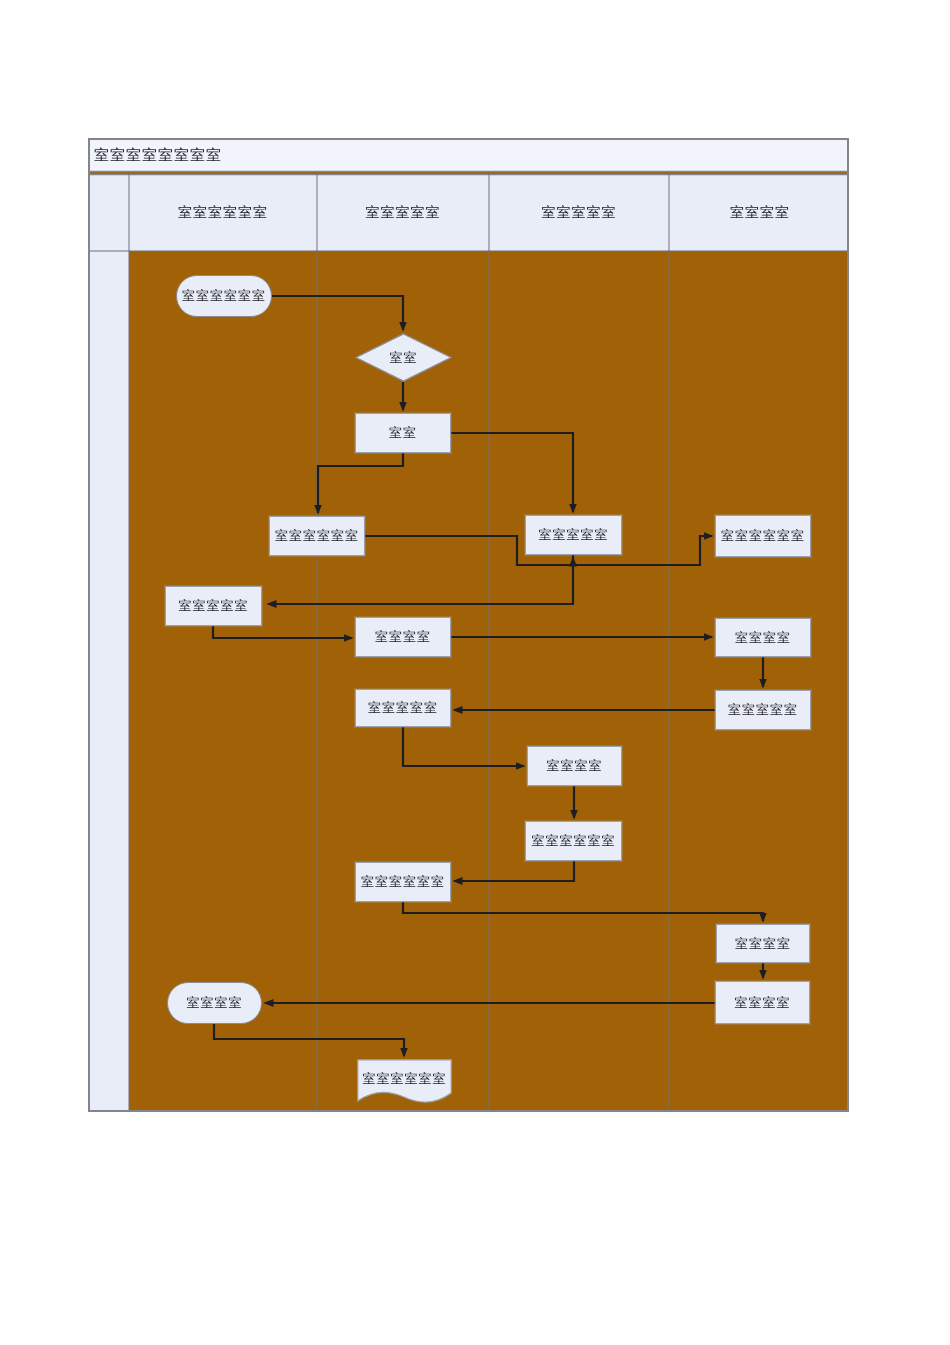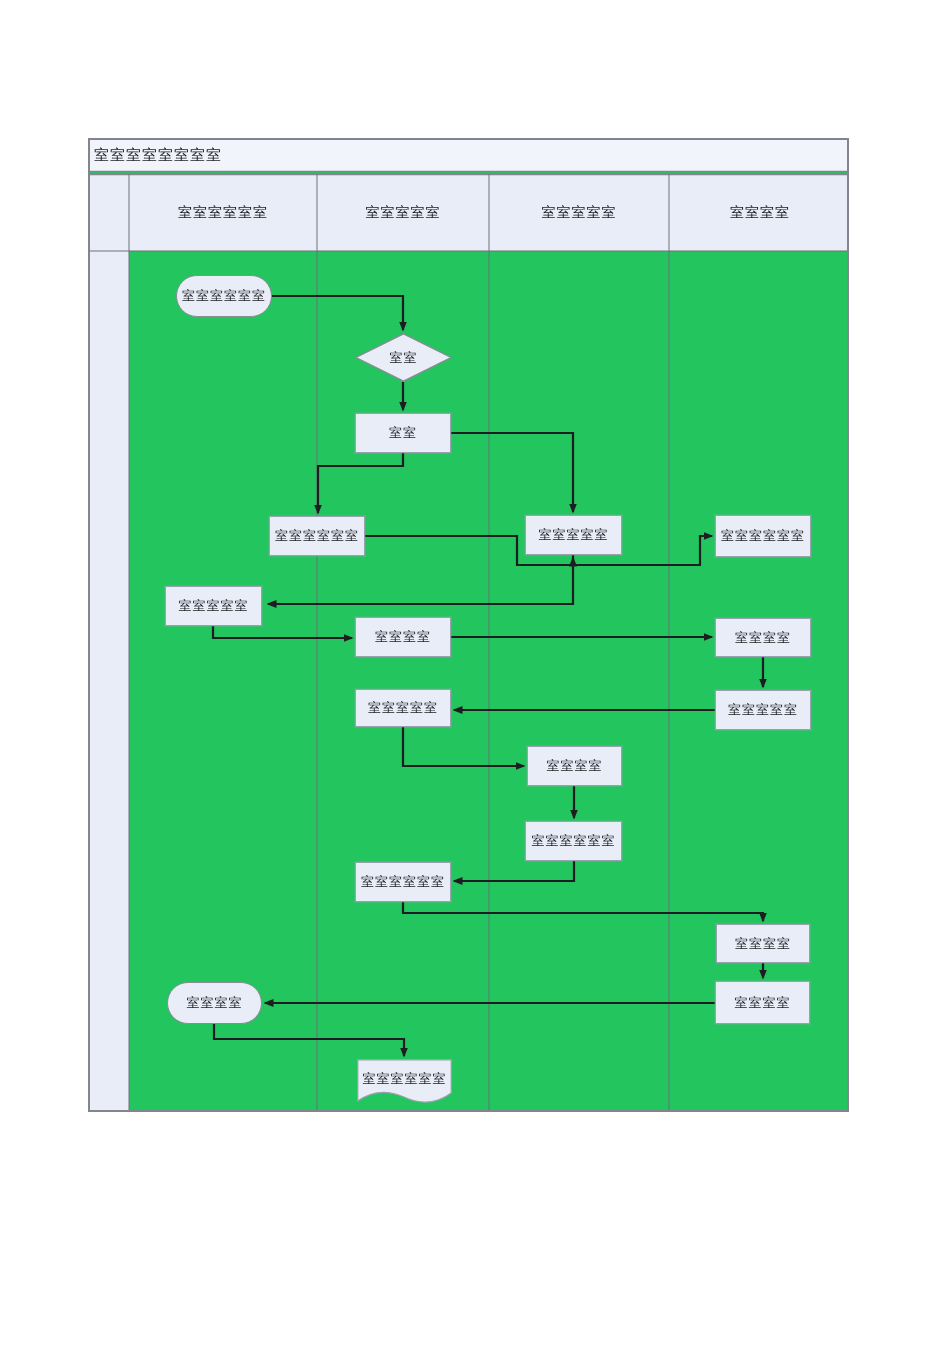--- a/index.html
+++ b/index.html
@@ -2,21 +2,21 @@
 <html><head>
 <meta charset="utf-8">
 <style>
   html,body{margin:0;padding:0;}
   body{
     width:950px;height:1345px;background:#ffffff;position:relative;
     font-family:"Liberation Sans","DejaVu Sans",sans-serif;color:#1a1a1f;
   }
   .frame{
     position:absolute;left:88px;top:138px;width:761px;height:974px;
-    border:2px solid #84848d;box-sizing:border-box;background:#22c55e;
+    border:2px solid #84848d;box-sizing:border-box;background:#a16207;
   }
   .inner{position:absolute;left:0;top:0;width:757px;height:970px;}
   .titlebar{
     position:absolute;left:0;top:0;width:757px;height:31px;background:#f2f4fb;
   }
   .titlebar .t{
     position:absolute;left:4px;top:6px;font-size:15px;letter-spacing:1px;white-space:nowrap;
   }
   .headerband{
     position:absolute;left:0;top:34px;width:757px;height:77px;background:#e9edf7;

